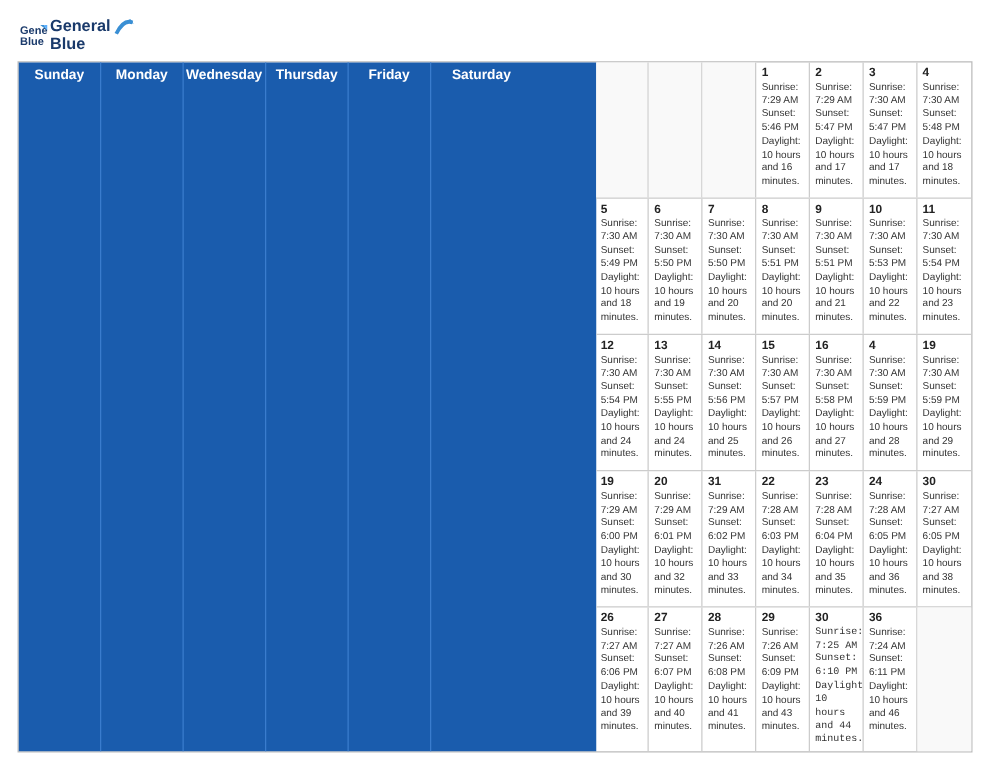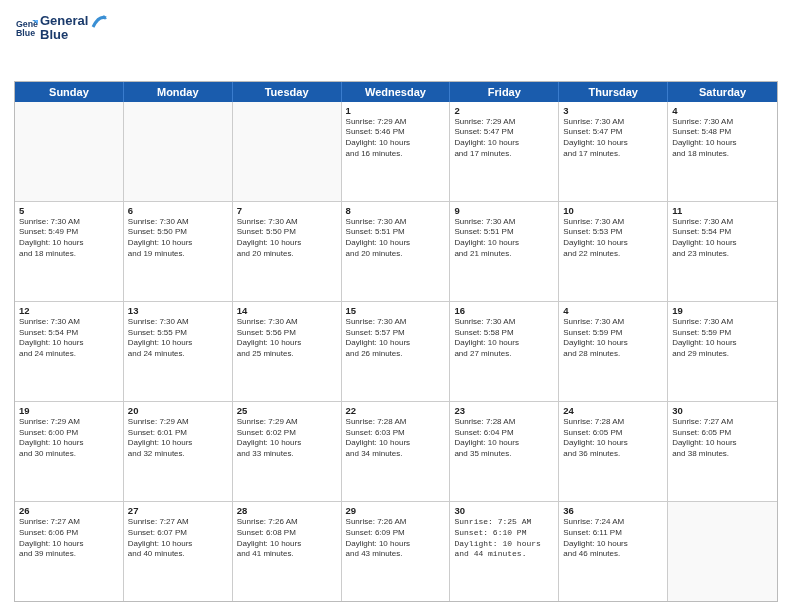--- a/index.html
+++ b/index.html
@@ -42,38 +42,36 @@
       color: #1a3a6b;
       line-height: 1.1;
     }
     .subtitle {
       font-size: 13px;
       color: #333;
     }
     .calendar {
       flex: 1;
       display: flex;
-      flex-direction: column;
       border: 1px solid #bbb;
-      margin-top: 32px;
     }
     .cal-header-row {
       display: grid;
       grid-template-columns: repeat(7, 1fr);
       background: #1a5cad;
     }
     .cal-header-cell {
       color: #fff;
       font-size: 11px;
       font-weight: bold;
       text-align: center;
       padding: 4px 2px;
       border-right: 1px solid #3a7ccd;
     }
-    .cal-header-cell:last-child { border-right: none; }
+    .cal-header-cell:last-child { border-right: none; text-align: right; }
     .cal-body {
       flex: 1;
       display: flex;
       flex-direction: column;
     }
     .cal-week {
       flex: 1;
       display: grid;
       grid-template-columns: repeat(7, 1fr);
       border-top: 1px solid #ccc;
@@ -126,24 +124,23 @@
     <div class="title-block">
       <div class="month-title"></div>
       <div class="subtitle"></div>
     </div>
   </div>
 
   <div class="calendar">
     <div class="cal-header-row">
     <div class="cal-header-cell">Sunday</div>
         <div class="cal-header-cell">Monday</div>
-        <div class="cal-header-cell">Tuesday</div>
         <div class="cal-header-cell">Wednesday</div>
+        <div class="cal-header-cell">Thursday</div>
         <div class="cal-header-cell">Friday</div>
-        <div class="cal-header-cell">Thursday</div>
         <div class="cal-header-cell">Saturday</div>
       </div>
     <div class="cal-body">
     <div class="cal-week">
           <div class="cal-cell empty"></div>
           <div class="cal-cell empty"></div>
           <div class="cal-cell empty"></div>
           <div class="cal-cell">
             <div class="day-num">1</div>
             <div class="cell-info" style="white-space: pre-line;">Sunrise: 7:29 AM
@@ -284,21 +281,21 @@
 and 30 minutes.</div>
           </div>
           <div class="cal-cell">
             <div class="day-num">20</div>
             <div class="cell-info" style="white-space: pre-line;">Sunrise: 7:29 AM
 Sunset: 6:01 PM
 Daylight: 10 hours
 and 32 minutes.</div>
           </div>
           <div class="cal-cell">
-            <div class="day-num">25</div>
+            <div class="day-num">31</div>
             <div class="cell-info" style="white-space: pre-line;">Sunrise: 7:29 AM
 Sunset: 6:02 PM
 Daylight: 10 hours
 and 33 minutes.</div>
           </div>
           <div class="cal-cell">
             <div class="day-num">22</div>
             <div class="cell-info" style="white-space: pre-line;">Sunrise: 7:28 AM
 Sunset: 6:03 PM
 Daylight: 10 hours

